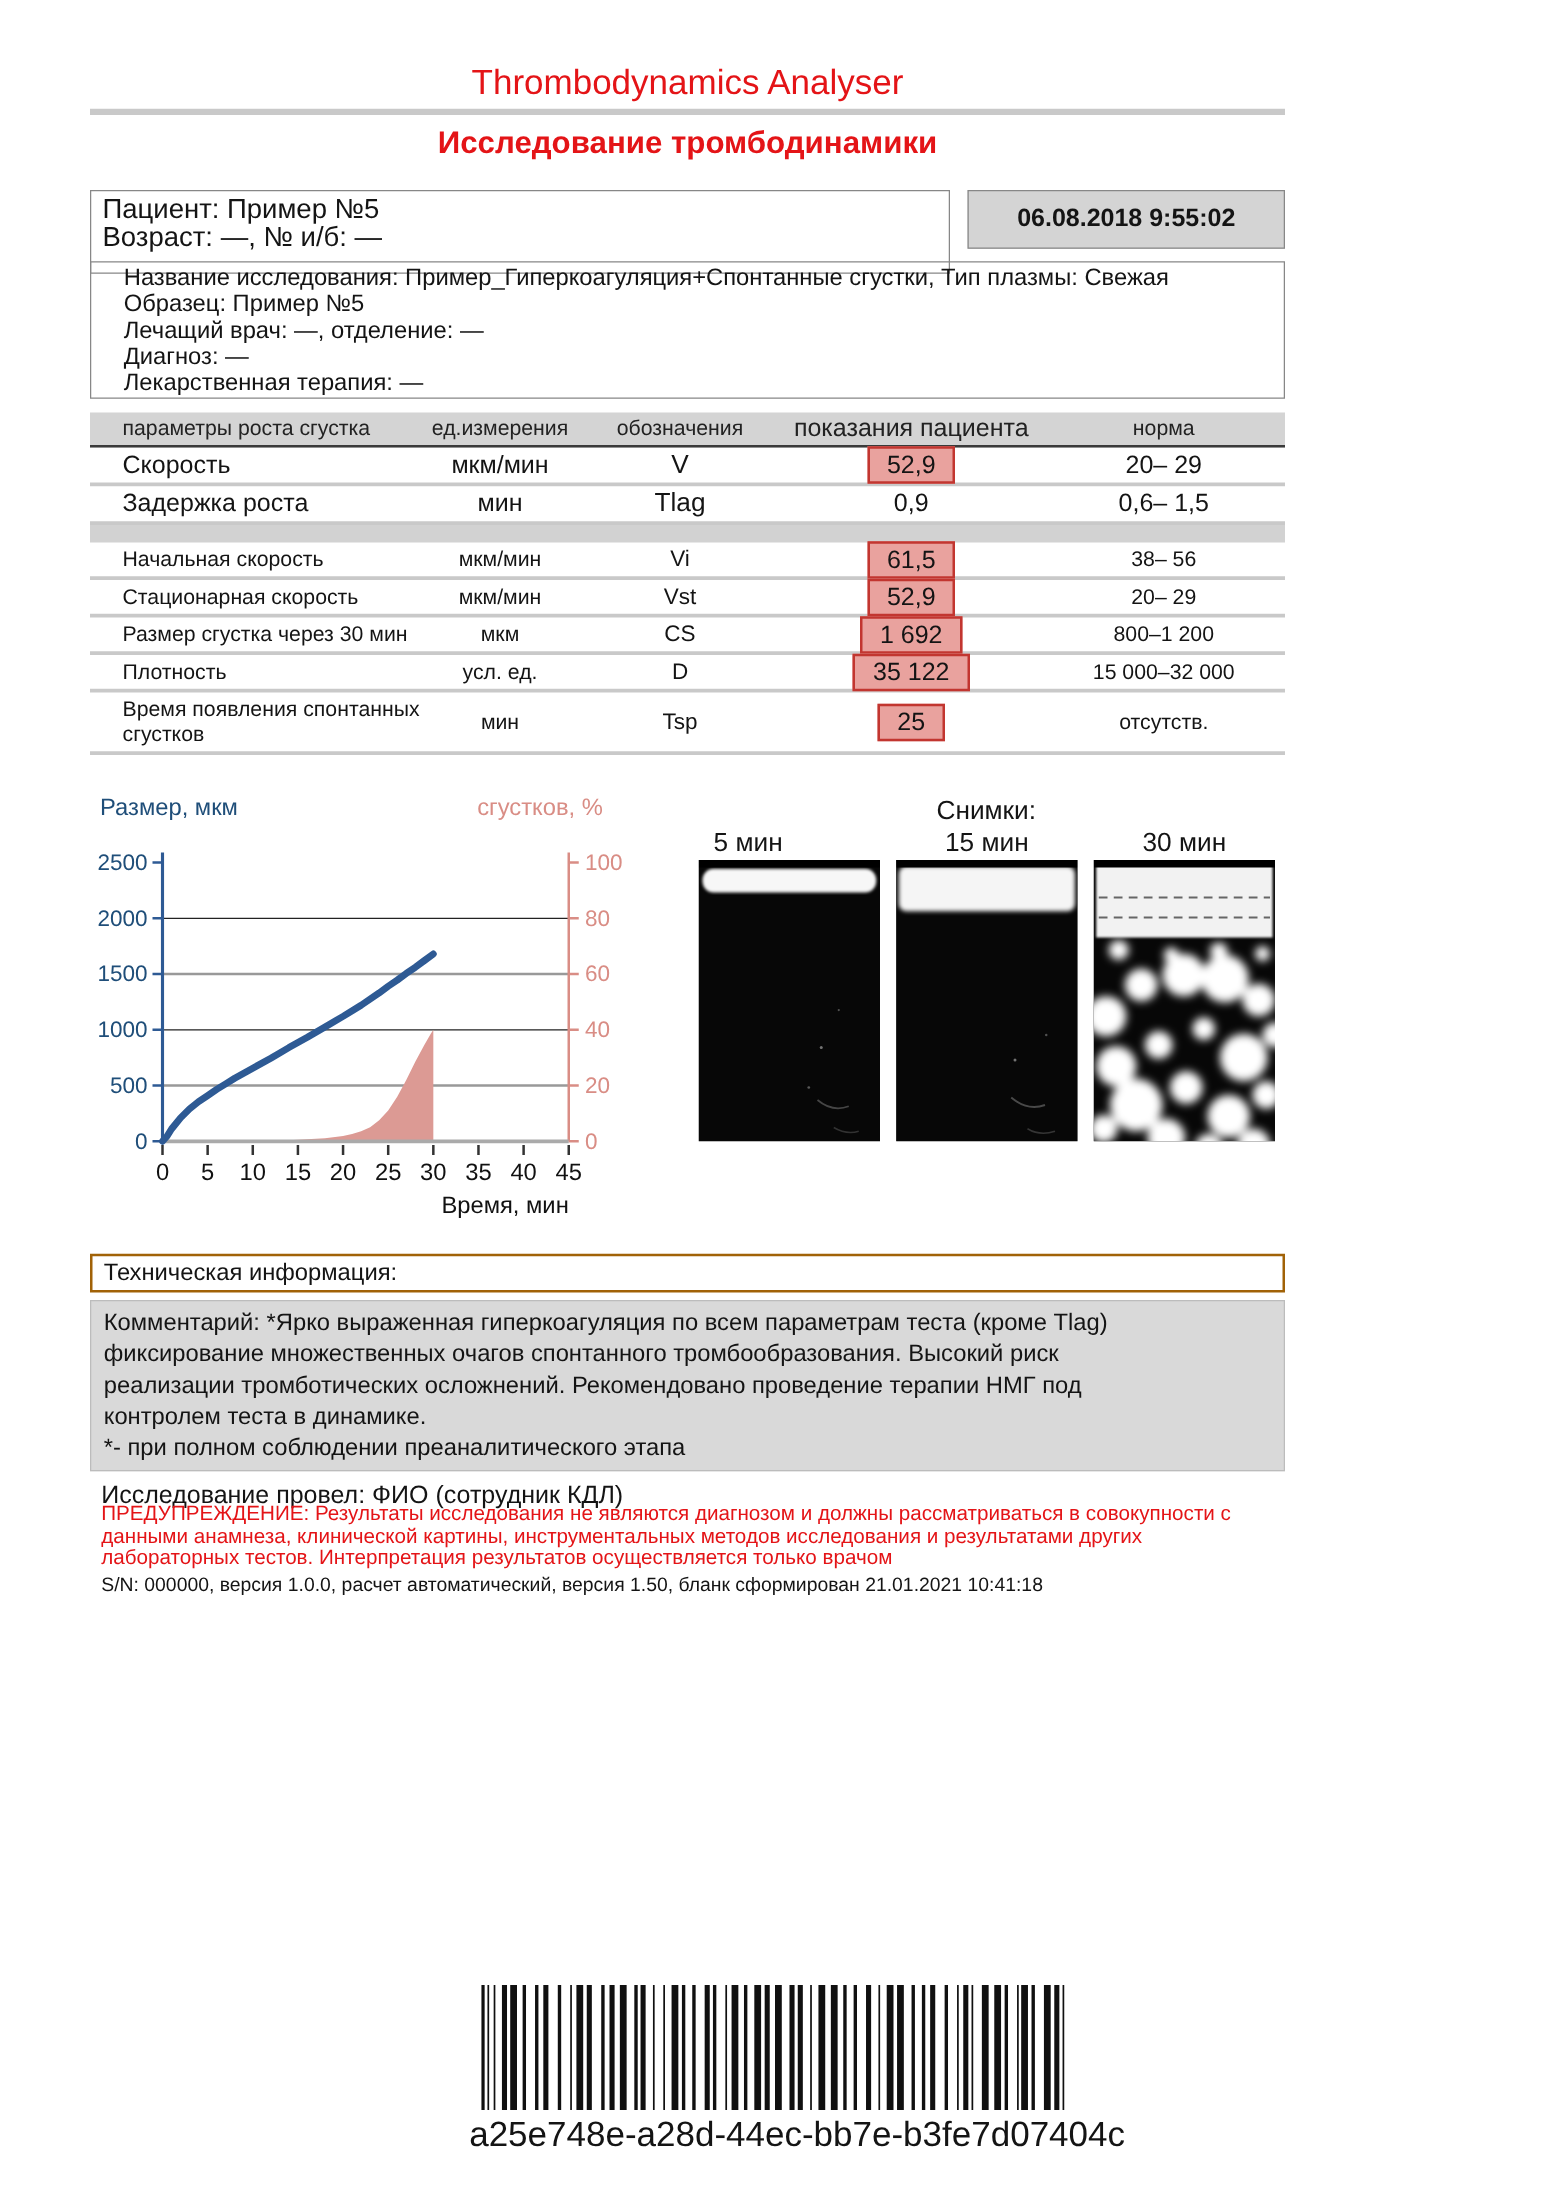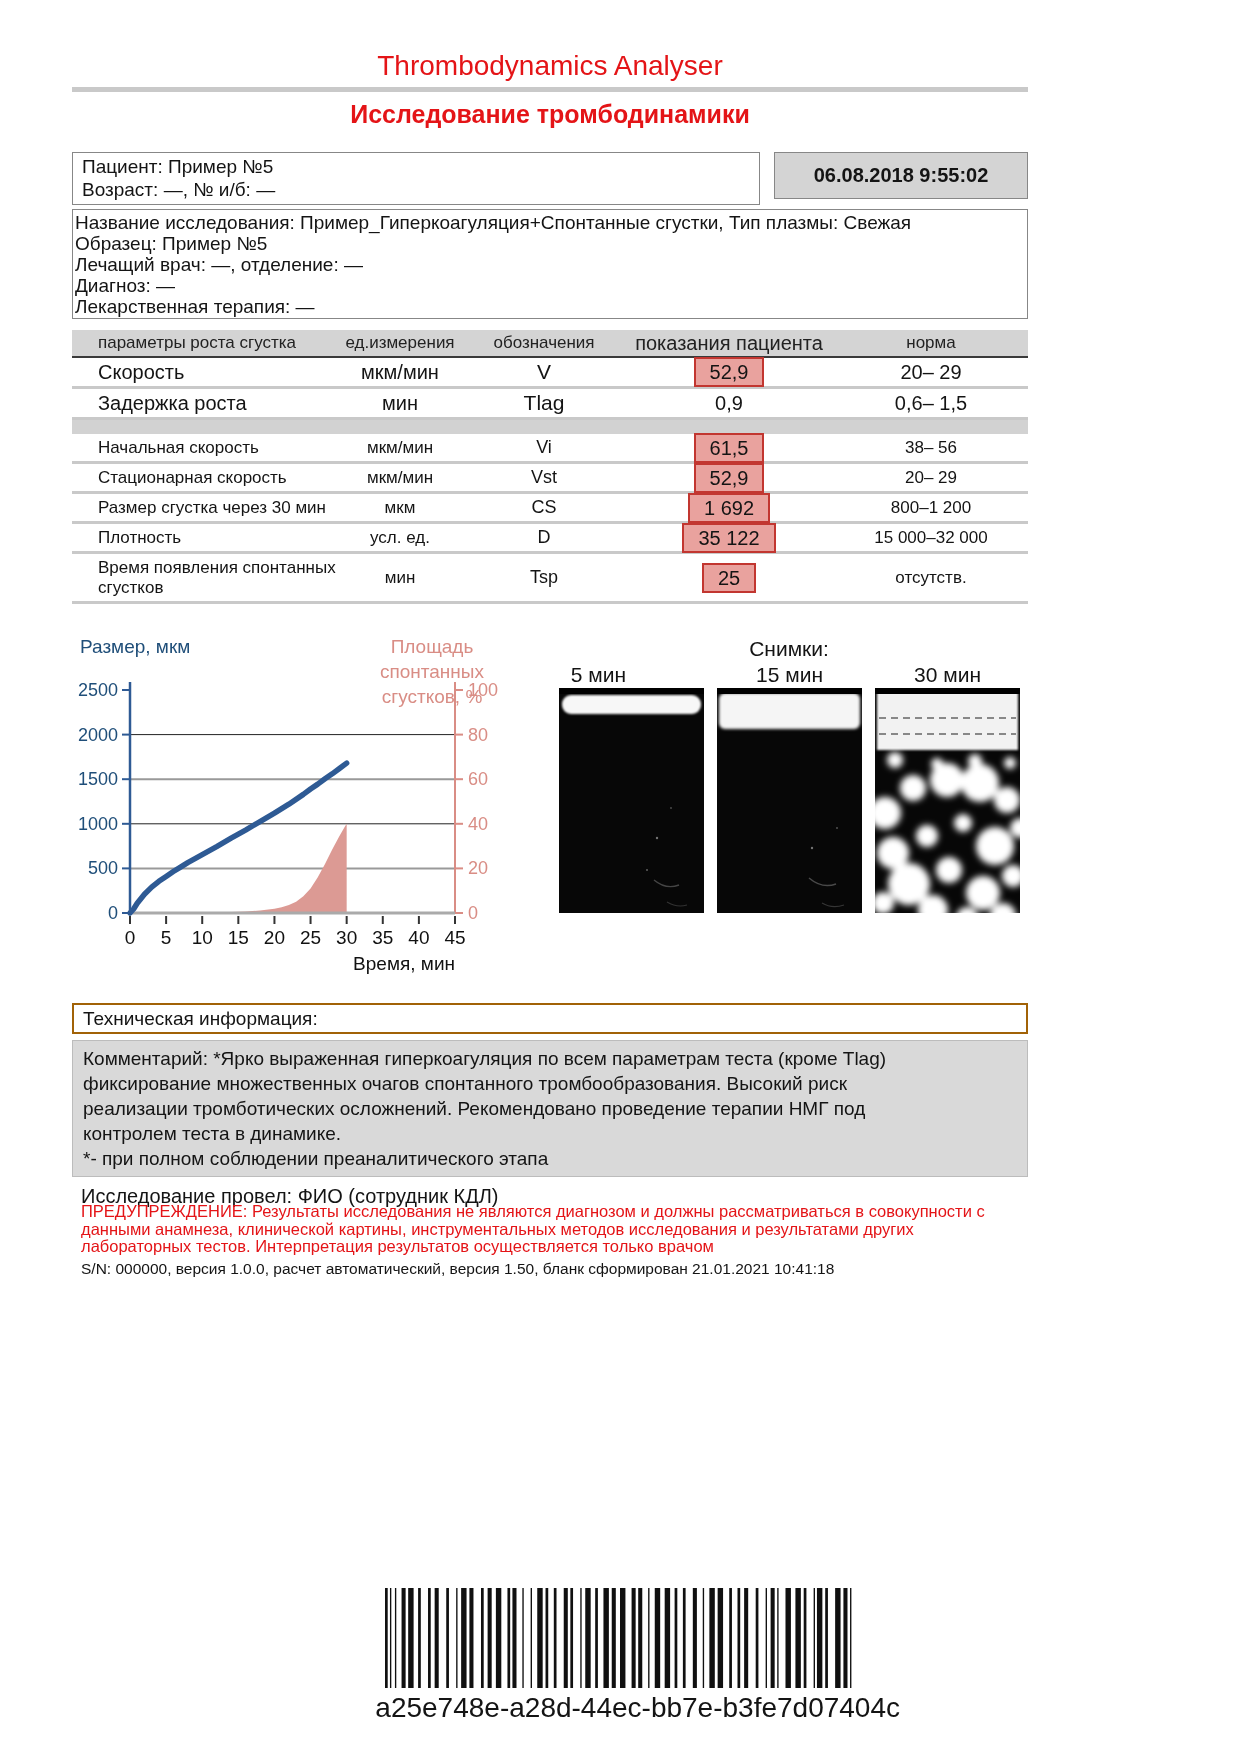--- a/index.html
+++ b/index.html
@@ -8,24 +8,24 @@
     --box-gray:#d4d4d4;
   }
   *{box-sizing:border-box}
   html,body{margin:0;padding:0}
   body{width:1241px;height:1754px;background:#fff;position:relative;
        font-family:"Liberation Sans",sans-serif;color:#141414;}
   .abs{position:absolute}
   .title{top:50px;left:72px;width:956px;text-align:center;font-size:28px;font-weight:normal;color:var(--red)}
   .rule{top:87px;left:72px;width:956px;height:5px;background:#c9c9c9}
   .subtitle{top:100px;left:72px;width:956px;text-align:center;font-size:25px;font-weight:bold;color:var(--red)}
-  .patient-box{top:152px;left:72px;width:688px;height:53px;border:1px solid #878787;padding:2px 9px;font-size:19px;line-height:23px}
+  .patient-box{top:152px;left:72px;width:688px;height:67px;border:1px solid #878787;padding:2px 9px;font-size:22px;line-height:23px}
   .date-box{top:152px;left:774px;width:254px;height:47px;background:var(--box-gray);border:1px solid #878787;
             display:flex;align-items:center;justify-content:center;font-size:20px;font-weight:bold}
-  .study-box{top:209px;left:72px;width:956px;height:110px;border:1px solid #878787;padding:2px 2px;font-size:19px;line-height:21px}
+  .study-box{top:209px;left:72px;width:956px;height:110px;border:1px solid #878787;padding:2px 26px;font-size:19px;line-height:21px}
   
   #param-table{top:330px;left:72px;width:956px}
   .th-row{display:flex;align-items:center;height:28px;background:var(--box-gray);border-bottom:2px solid #3a3a3a;font-size:17px;color:#222}
   .t-row{display:flex;align-items:center;border-bottom:3px solid #c9c9c9}
   .t-row.lg{height:31px;font-size:20px}
   .t-row.sm{height:30px;font-size:17px}
   .t-row.tall{height:50px}
   .sep-row{height:14px;background:#d2d2d2}
   .c-param{width:264px;padding-left:26px}
   .c-unit{width:128px;text-align:center}
@@ -130,21 +130,20 @@
         <div class="c-param">Время появления спонтанных сгустков</div>
         <div class="c-unit">мин</div>
         <div class="c-sym">Tsp</div>
         <div class="c-val"><span class="hl">25</span></div>
         <div class="c-norm">отсутств.</div>
       </div>
     </div>
 
   <div class="abs lbl-left">Размер, мкм</div>
   <div class="abs lbl-right">
-    <div>Площадь спонтанных</div>
     <div>сгустков, %</div>
   </div>
   <div class="abs lbl-snimki">Снимки:</div>
 
   <div class="abs snap-label" style="left:526px">5 мин</div>
   <div class="abs snap-label" style="left:717px">15 мин</div>
   <div class="abs snap-label" style="left:875px">30 мин</div>
 
   <div class="abs chart" id="growth-chart"><svg width="450" height="310">
         <line x1="58" y1="200.4" x2="383" y2="200.4" stroke="#999" stroke-width="2"></line>

